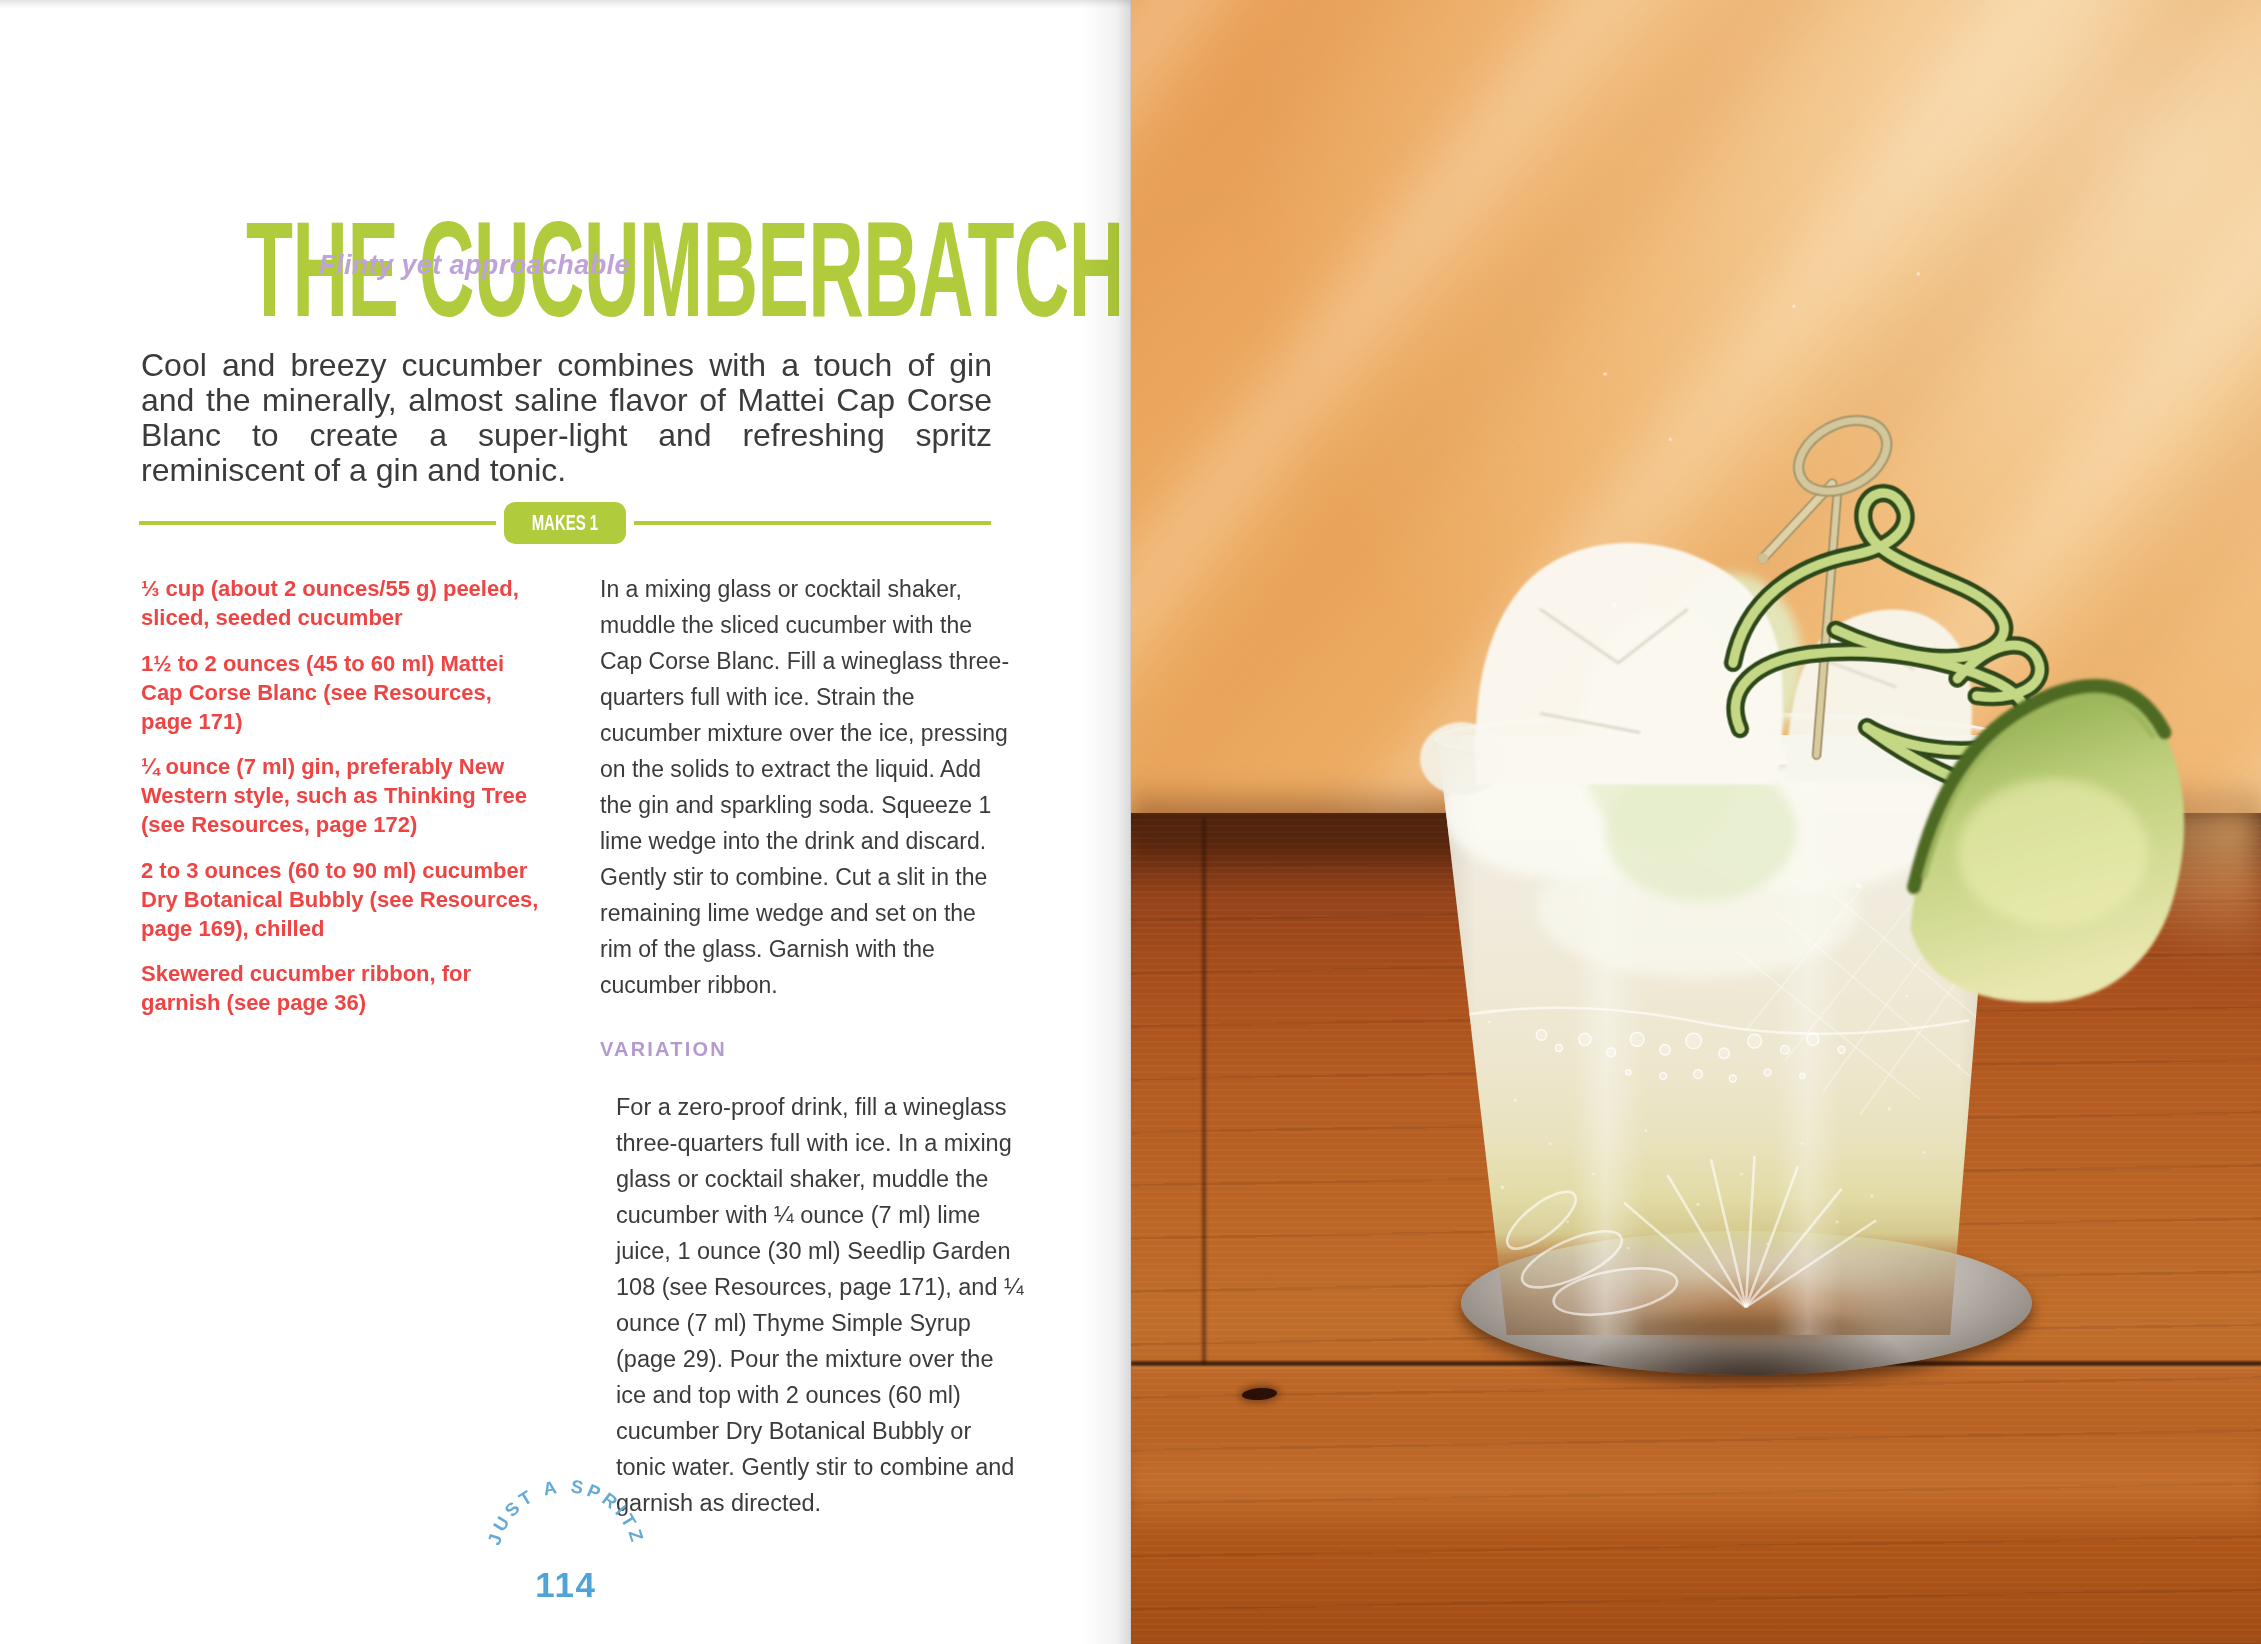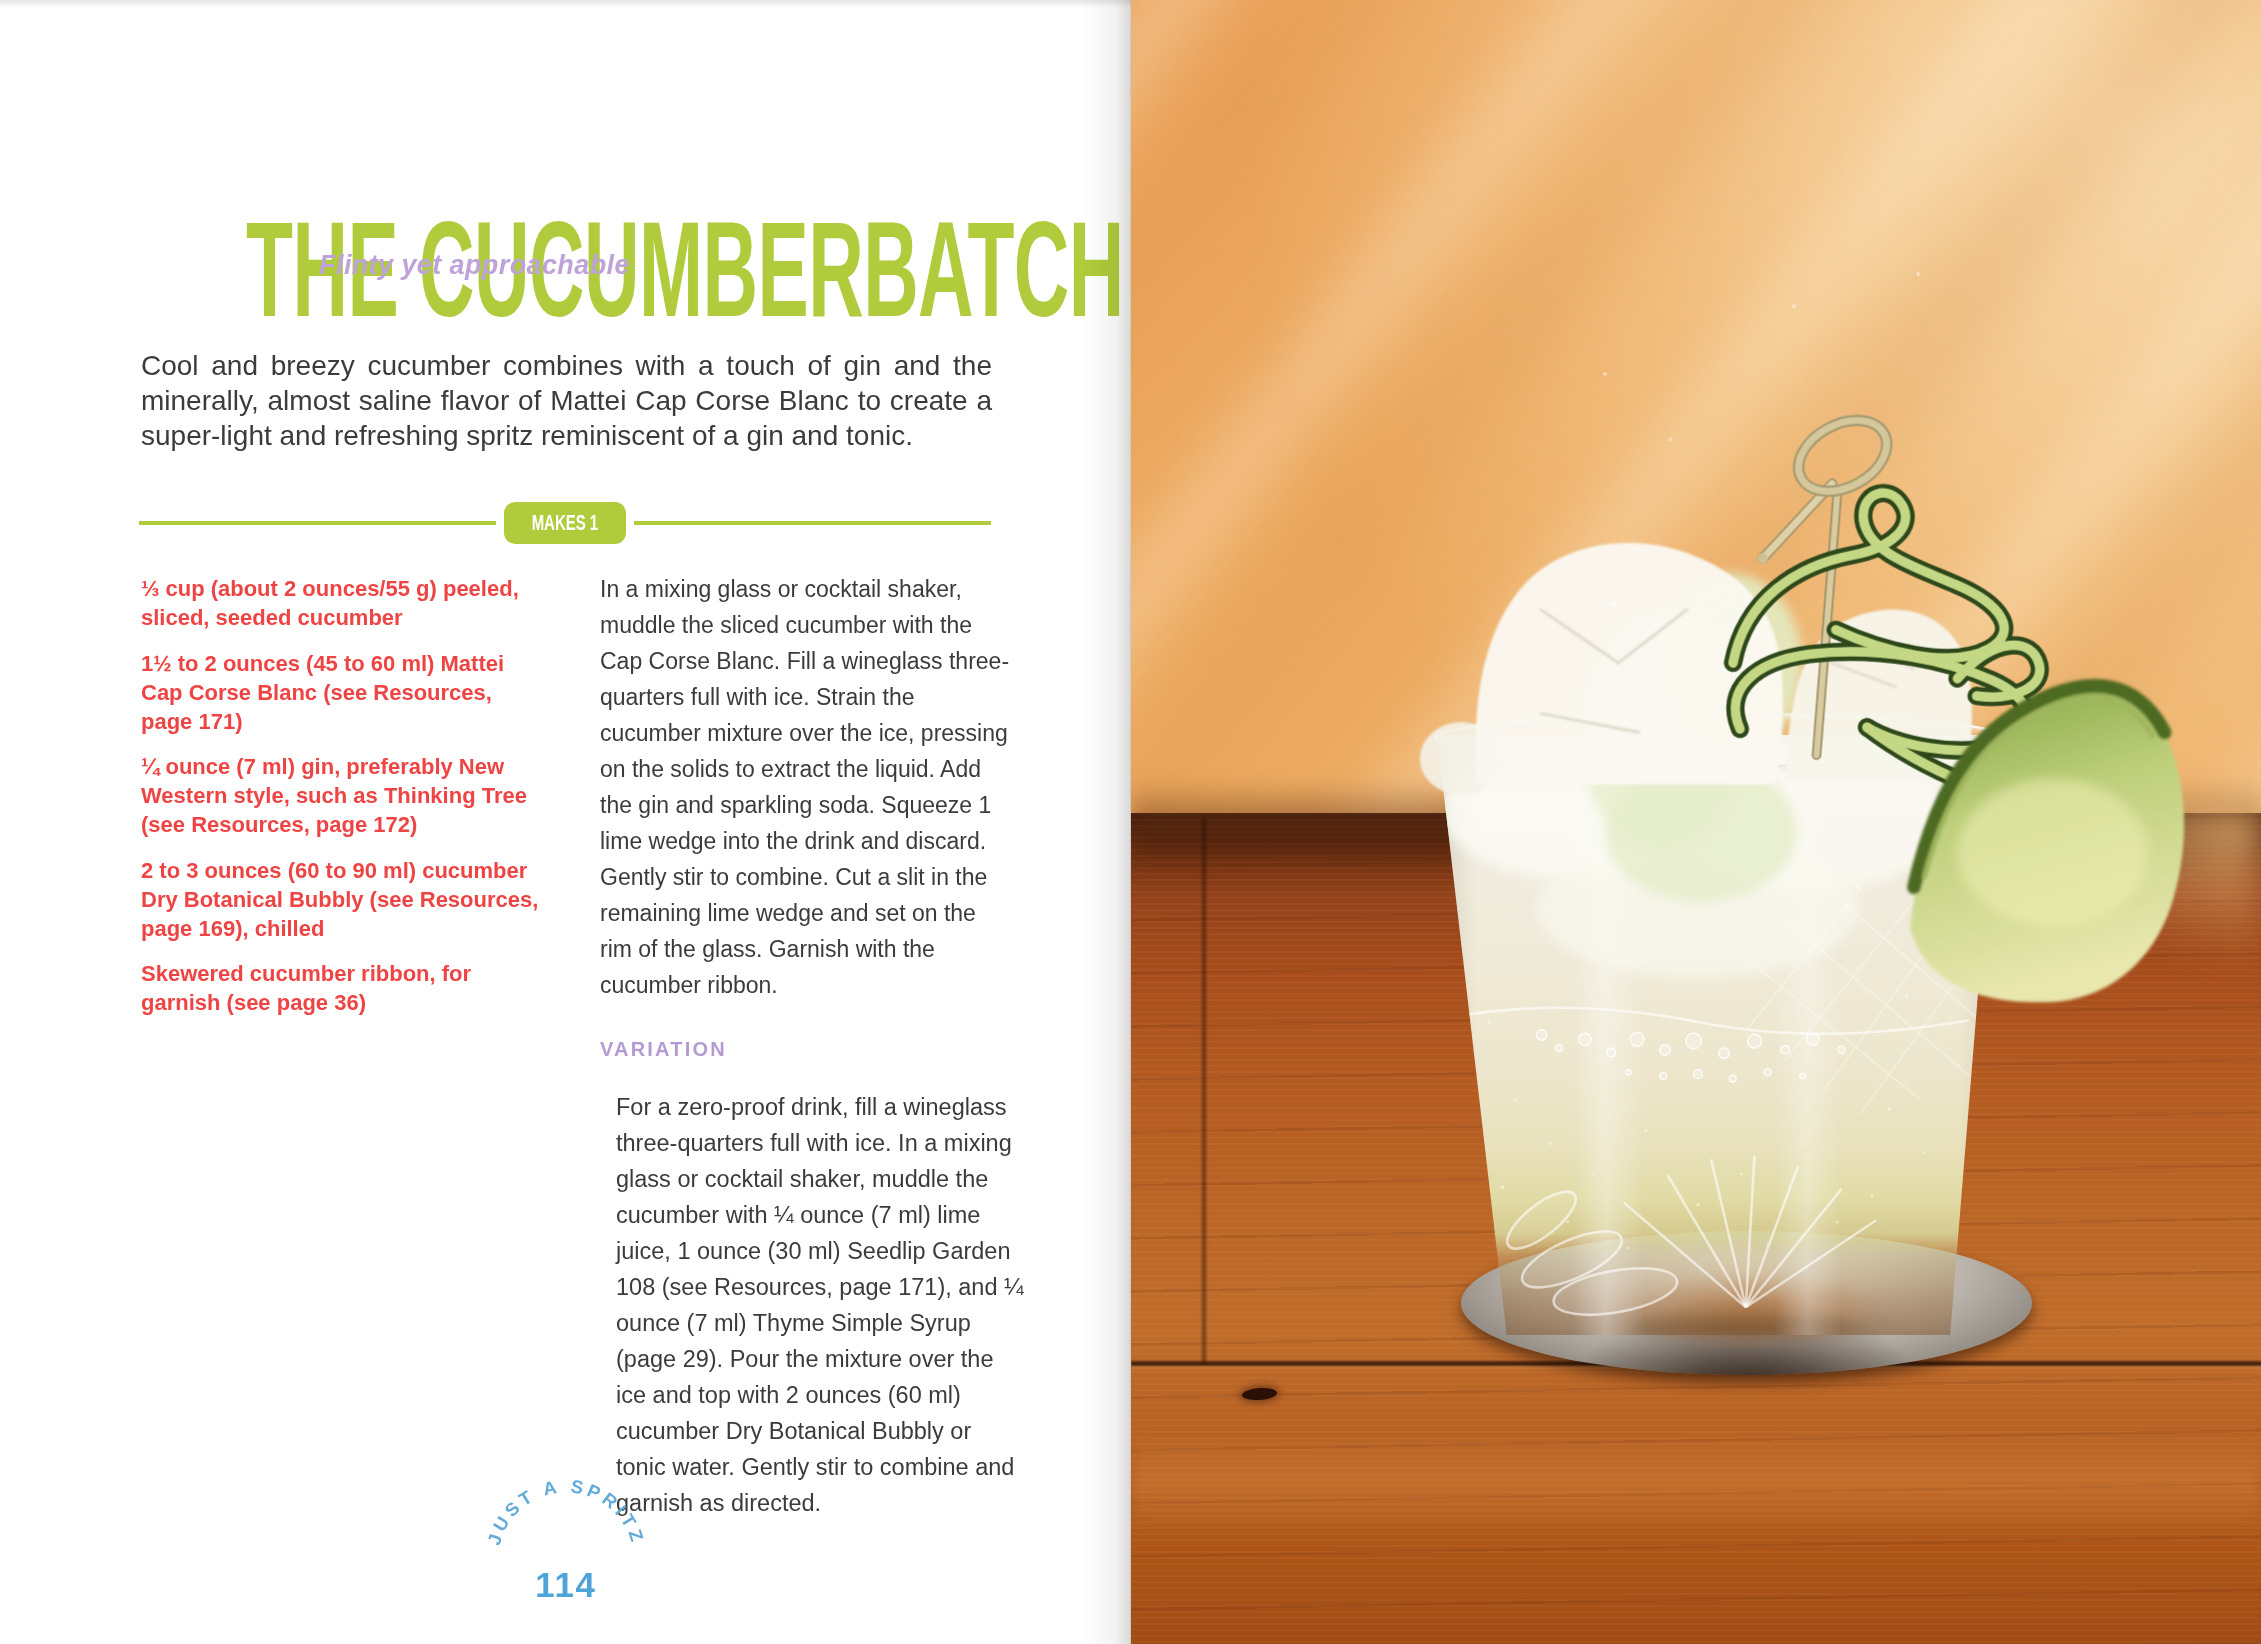--- a/index.html
+++ b/index.html
@@ -22,21 +22,21 @@
     transform:scaleX(0.565);transform-origin:50% 50%;
     letter-spacing:-0.9px;
   }
   .subtitle{
     position:absolute;left:0;top:250px;width:949px;text-align:center;
     font-style:italic;font-weight:700;font-size:27px;letter-spacing:0.4px;
     color:var(--accent-purple,#BFA2DA);
   }
   .intro{
     position:absolute;left:141px;top:348px;width:851px;
-    font-size:28px;line-height:35px;color:var(--body-text,#3b3b3b);
+    font-size:32px;line-height:35px;color:var(--body-text,#3b3b3b);
     text-align:justify;margin:0;
   }
   .makes-row{position:absolute;left:139px;top:502px;width:852px;height:42px;
     display:flex;align-items:center;gap:7.8px;}
   .makes-line{flex:1;height:3.5px;background:var(--accent-green,#B0CB3B);}
   .makes-badge{
     height:42px;min-width:66px;padding:0 12px;border-radius:11.3px;
     background:var(--accent-green,#B0CB3B);color:#fff;
     display:flex;align-items:center;justify-content:center;
     font-weight:700;font-size:22px;white-space:nowrap;

